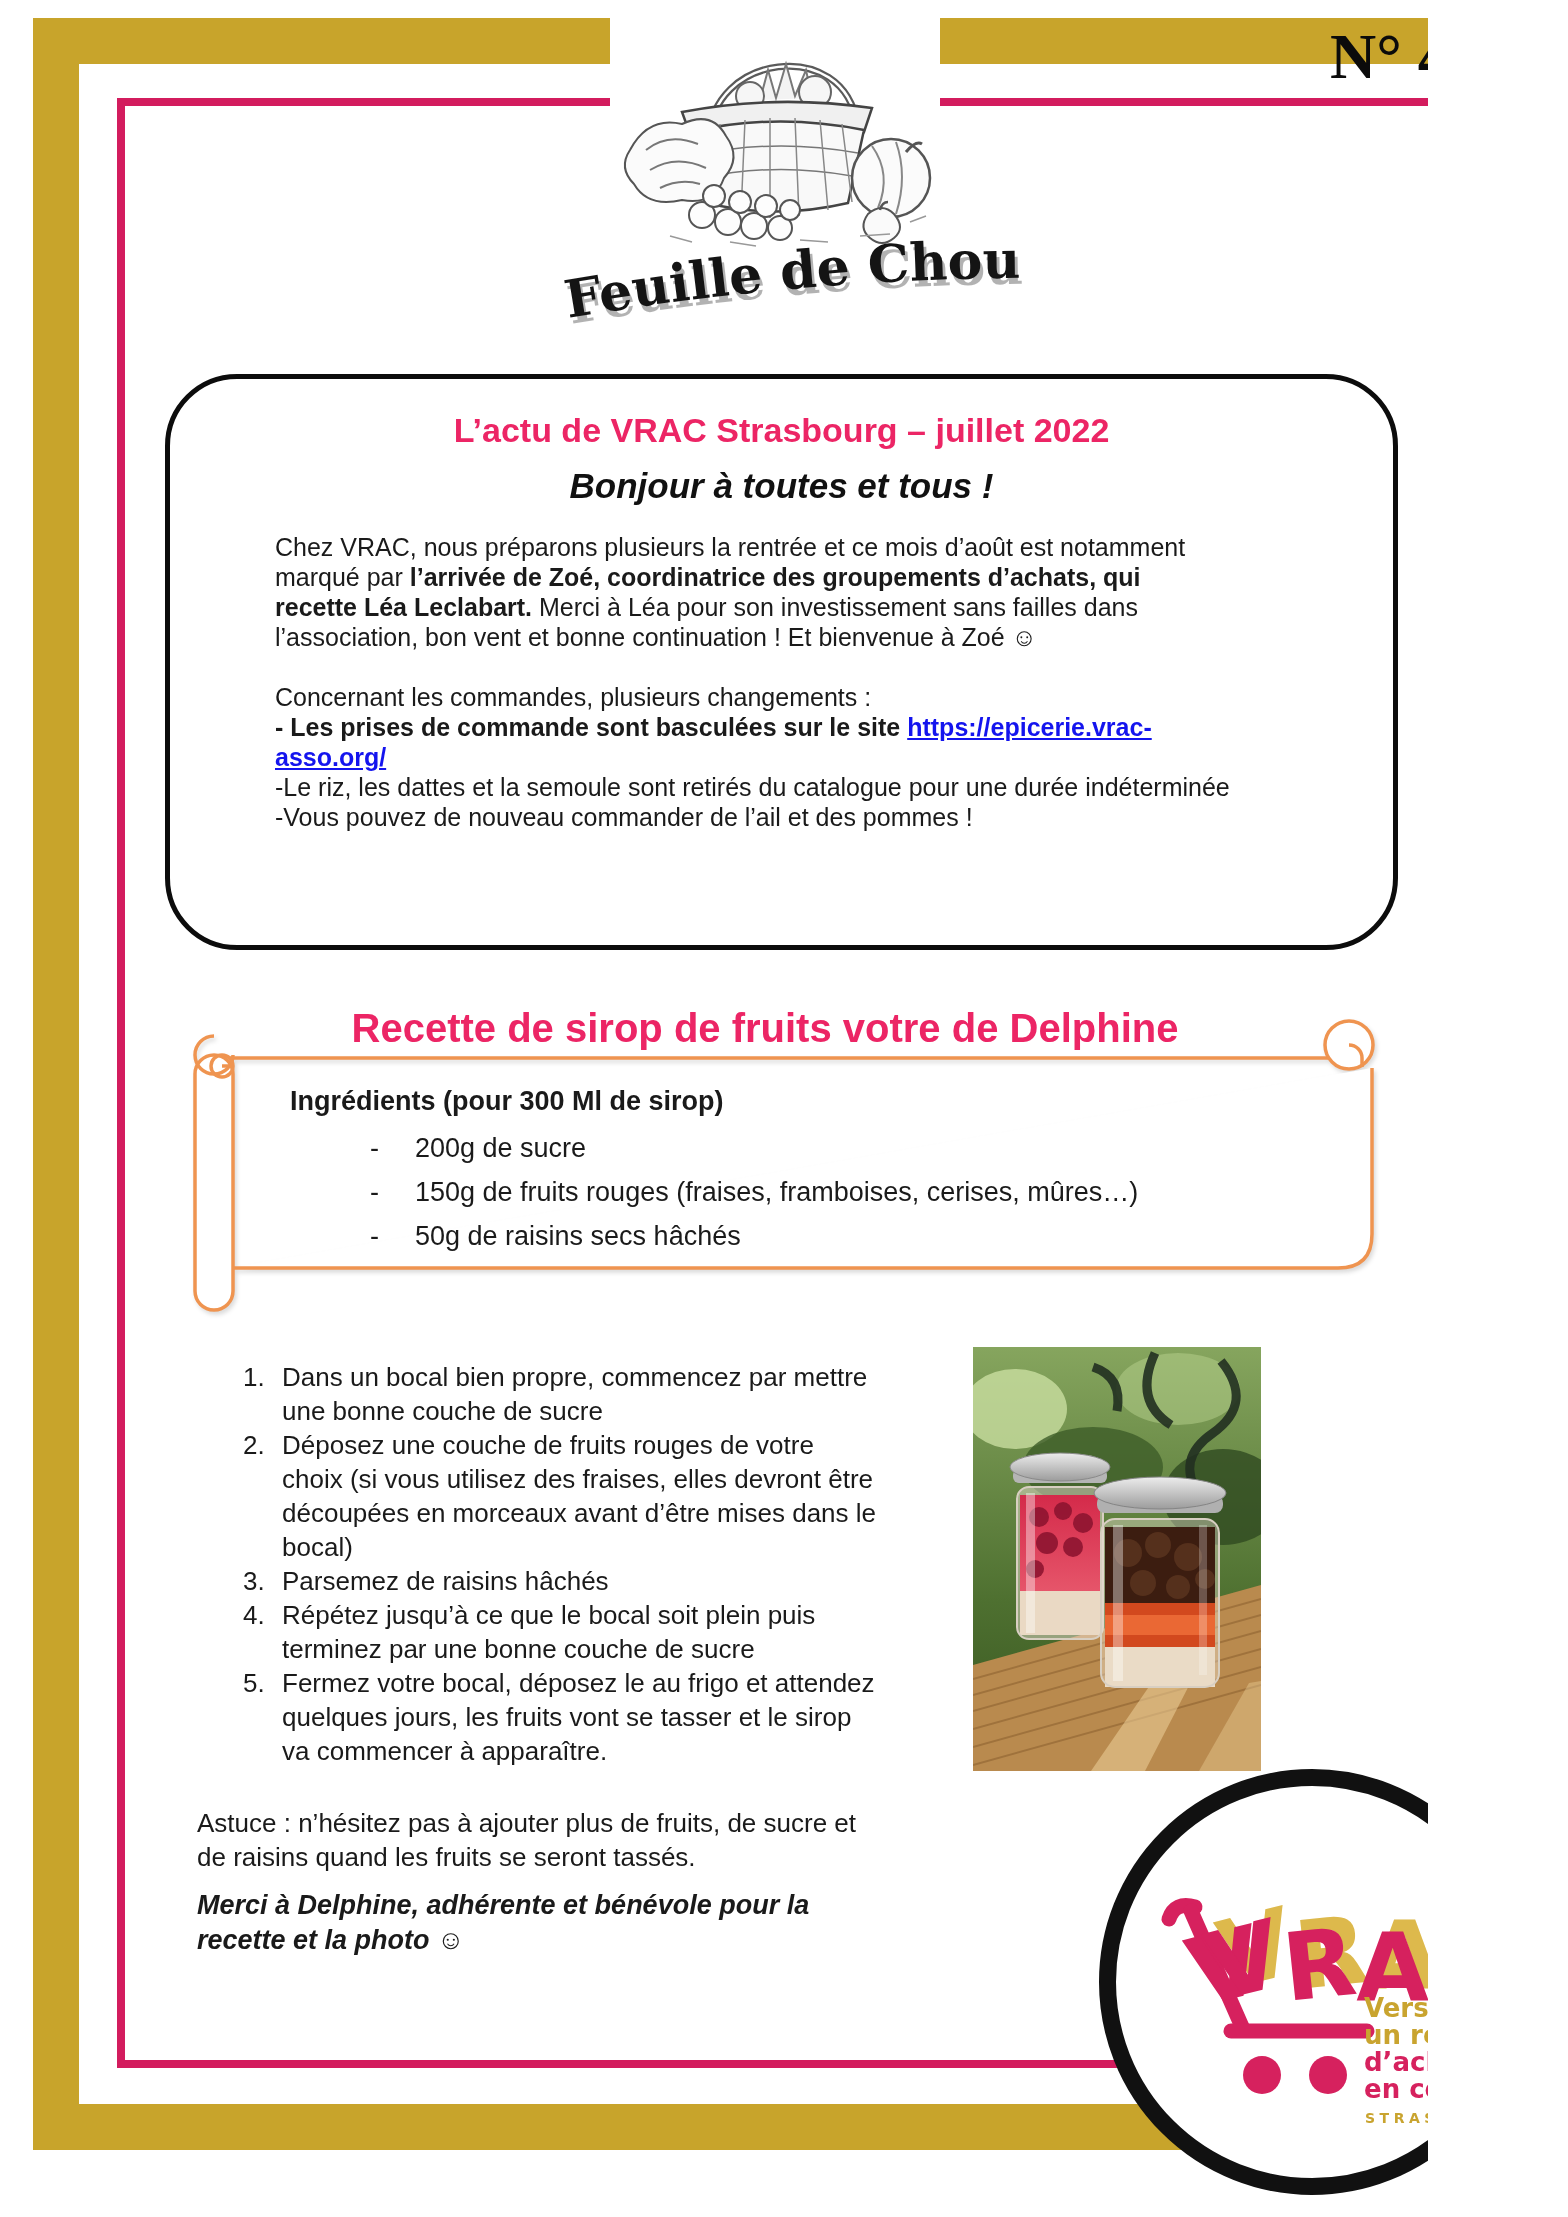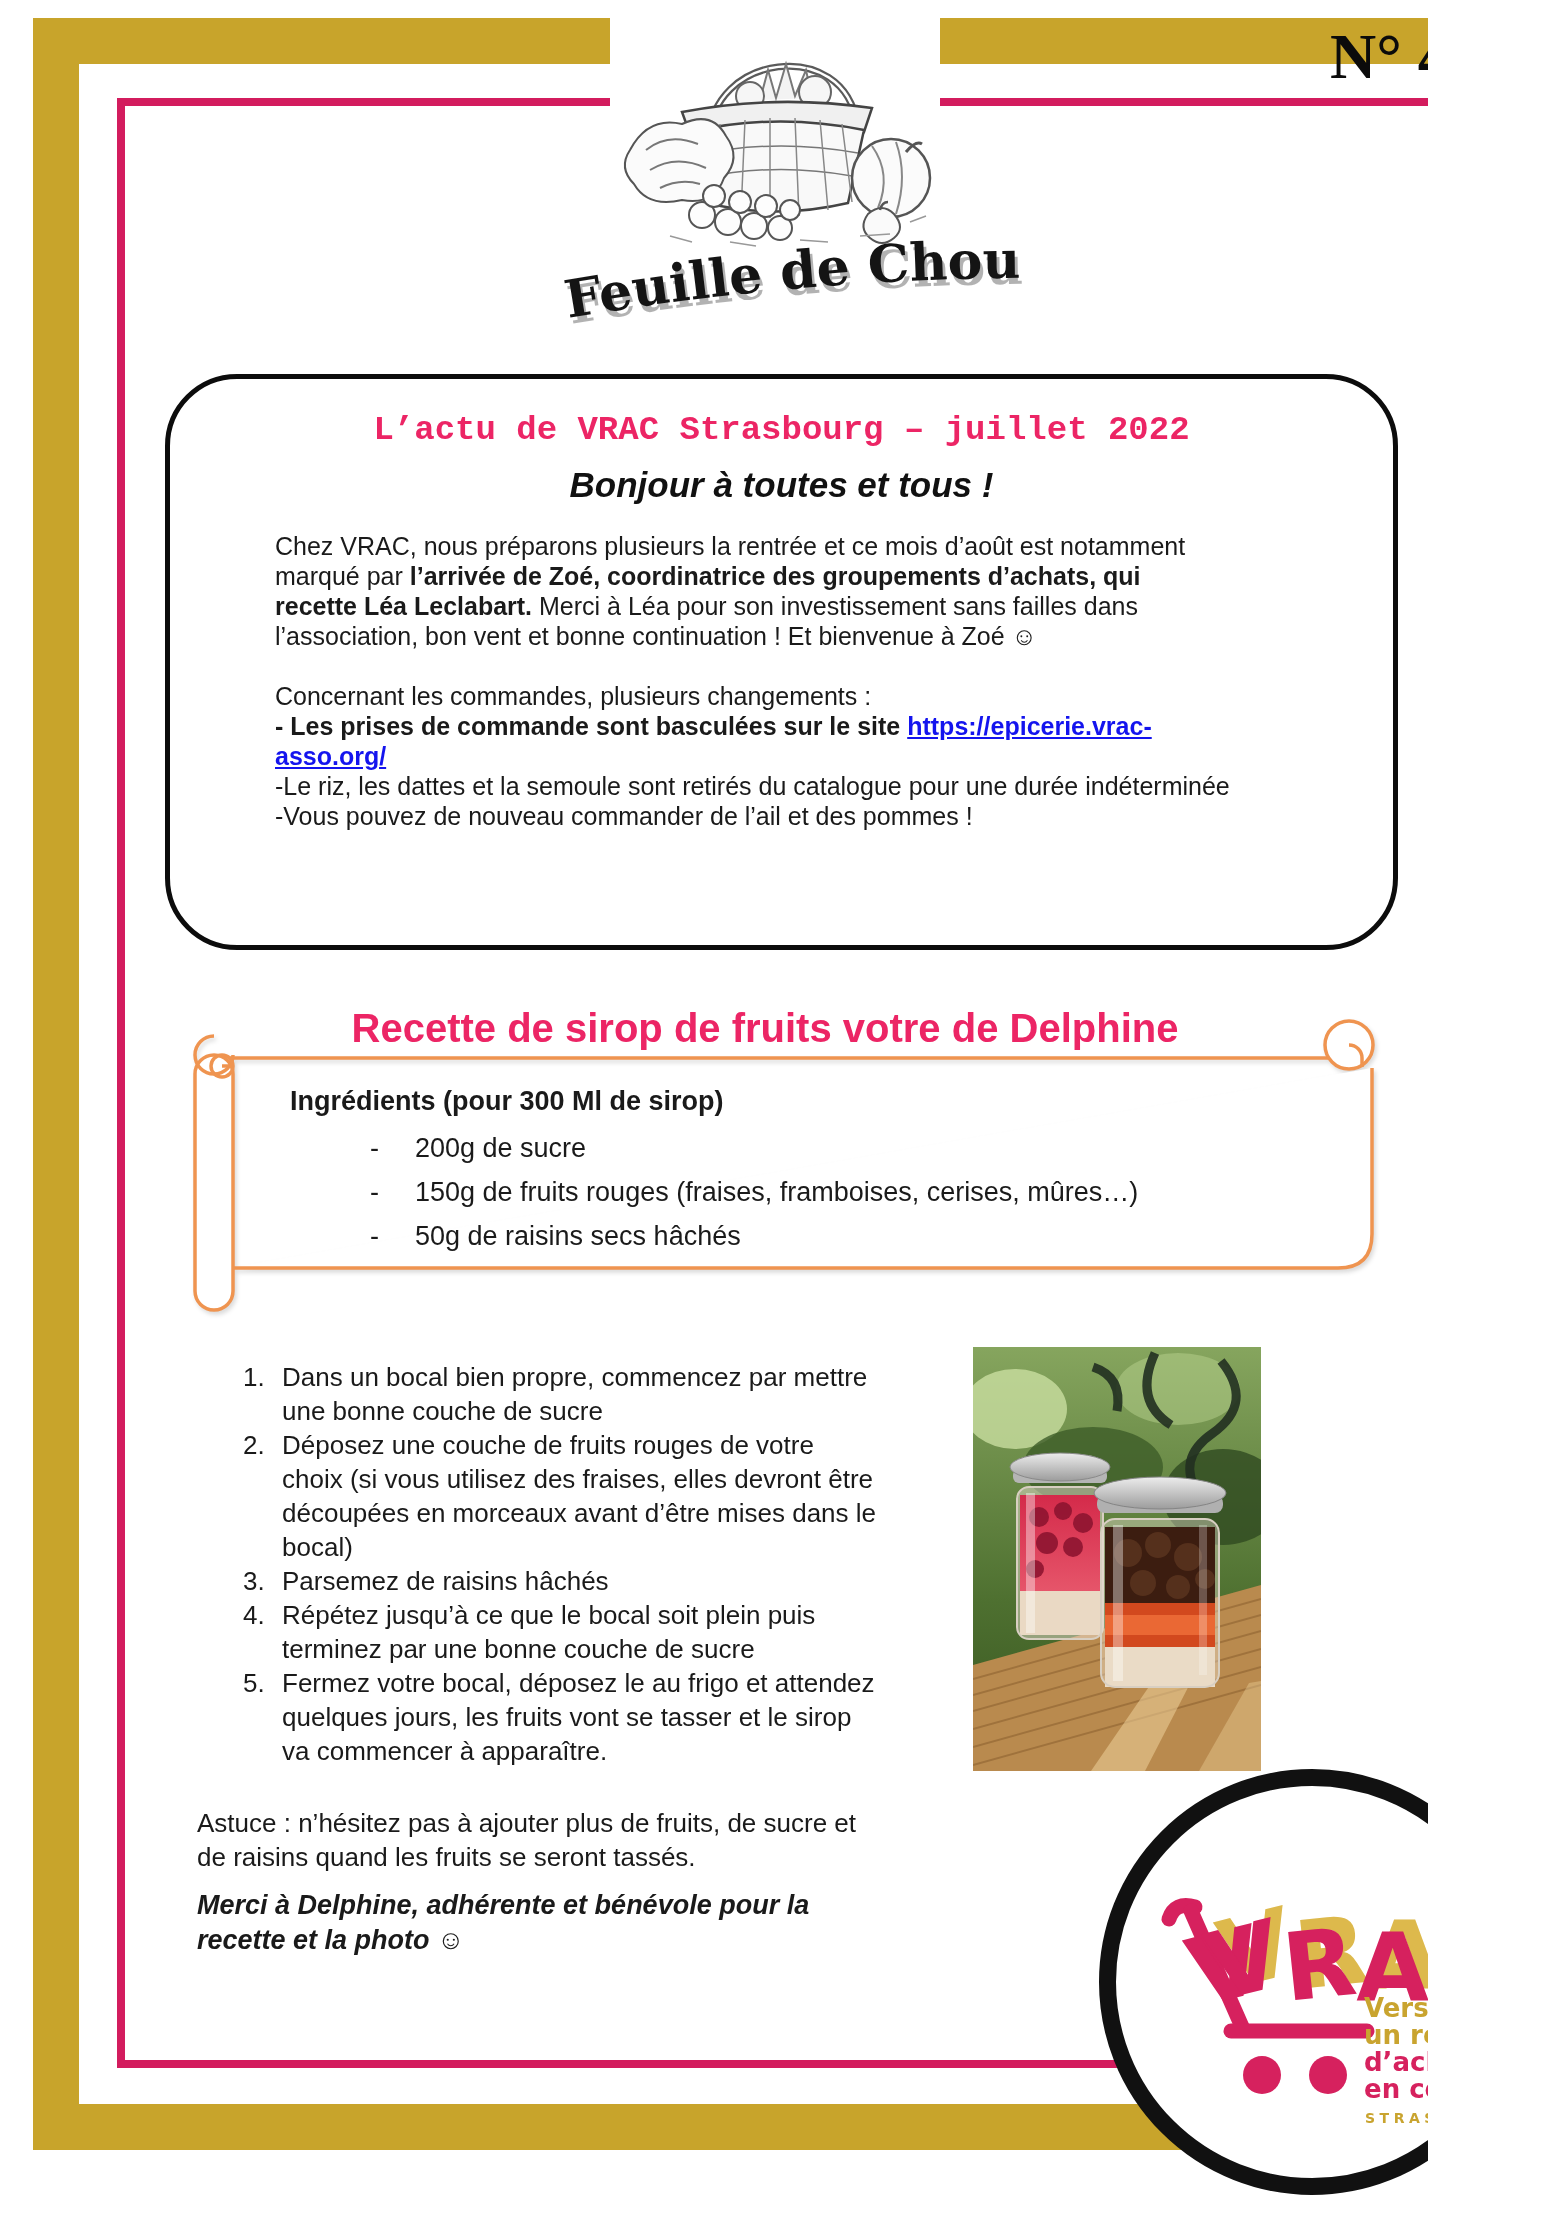--- a/index.html
+++ b/index.html
@@ -15,21 +15,21 @@
   .issue{position:absolute;left:1330px;top:20px;width:200px;
     font-family:"Liberation Serif",serif;font-weight:bold;font-size:64px;color:#0b0b0b;}
 
   
   .basket-box{position:absolute;left:610px;top:0;width:330px;height:252px;background:#fff;}
   .masthead-svg{position:absolute;left:500px;top:218px;width:580px;height:130px;}
 
   
   .newsbox{position:absolute;left:165px;top:374px;width:1233px;height:576px;
     border:5px solid #0c0c0c;border-radius:72px;box-sizing:border-box;background:#fff;}
-  .newsbox .title{margin-top:32px;text-align:center;font-size:34px;font-weight:bold;color:#ec2565;font-family:Liberation Mono, monospace;}
+  .newsbox .title{margin-top:32px;text-align:center;font-size:34px;font-weight:bold;color:#ec2565;}
   .newsbox .greeting{margin-top:16px;text-align:center;font-size:35px;font-weight:bold;font-style:italic;color:#111;}
   .newsbody{margin:26px 30px 0 105px;font-size:25px;line-height:30px;}
   .newsbody .para{margin:0 0 30px 0;}
   .newsbody b{font-weight:bold;}
   .newsbody a{color:#1414ee;font-weight:bold;text-decoration:underline;}
 
   
   .recipe-title{position:absolute;left:250px;top:1006px;width:1030px;text-align:center;
     font-size:40px;font-weight:bold;color:#ec2565;}
   .scroll-svg{position:absolute;left:180px;top:1008px;width:1215px;height:320px;

